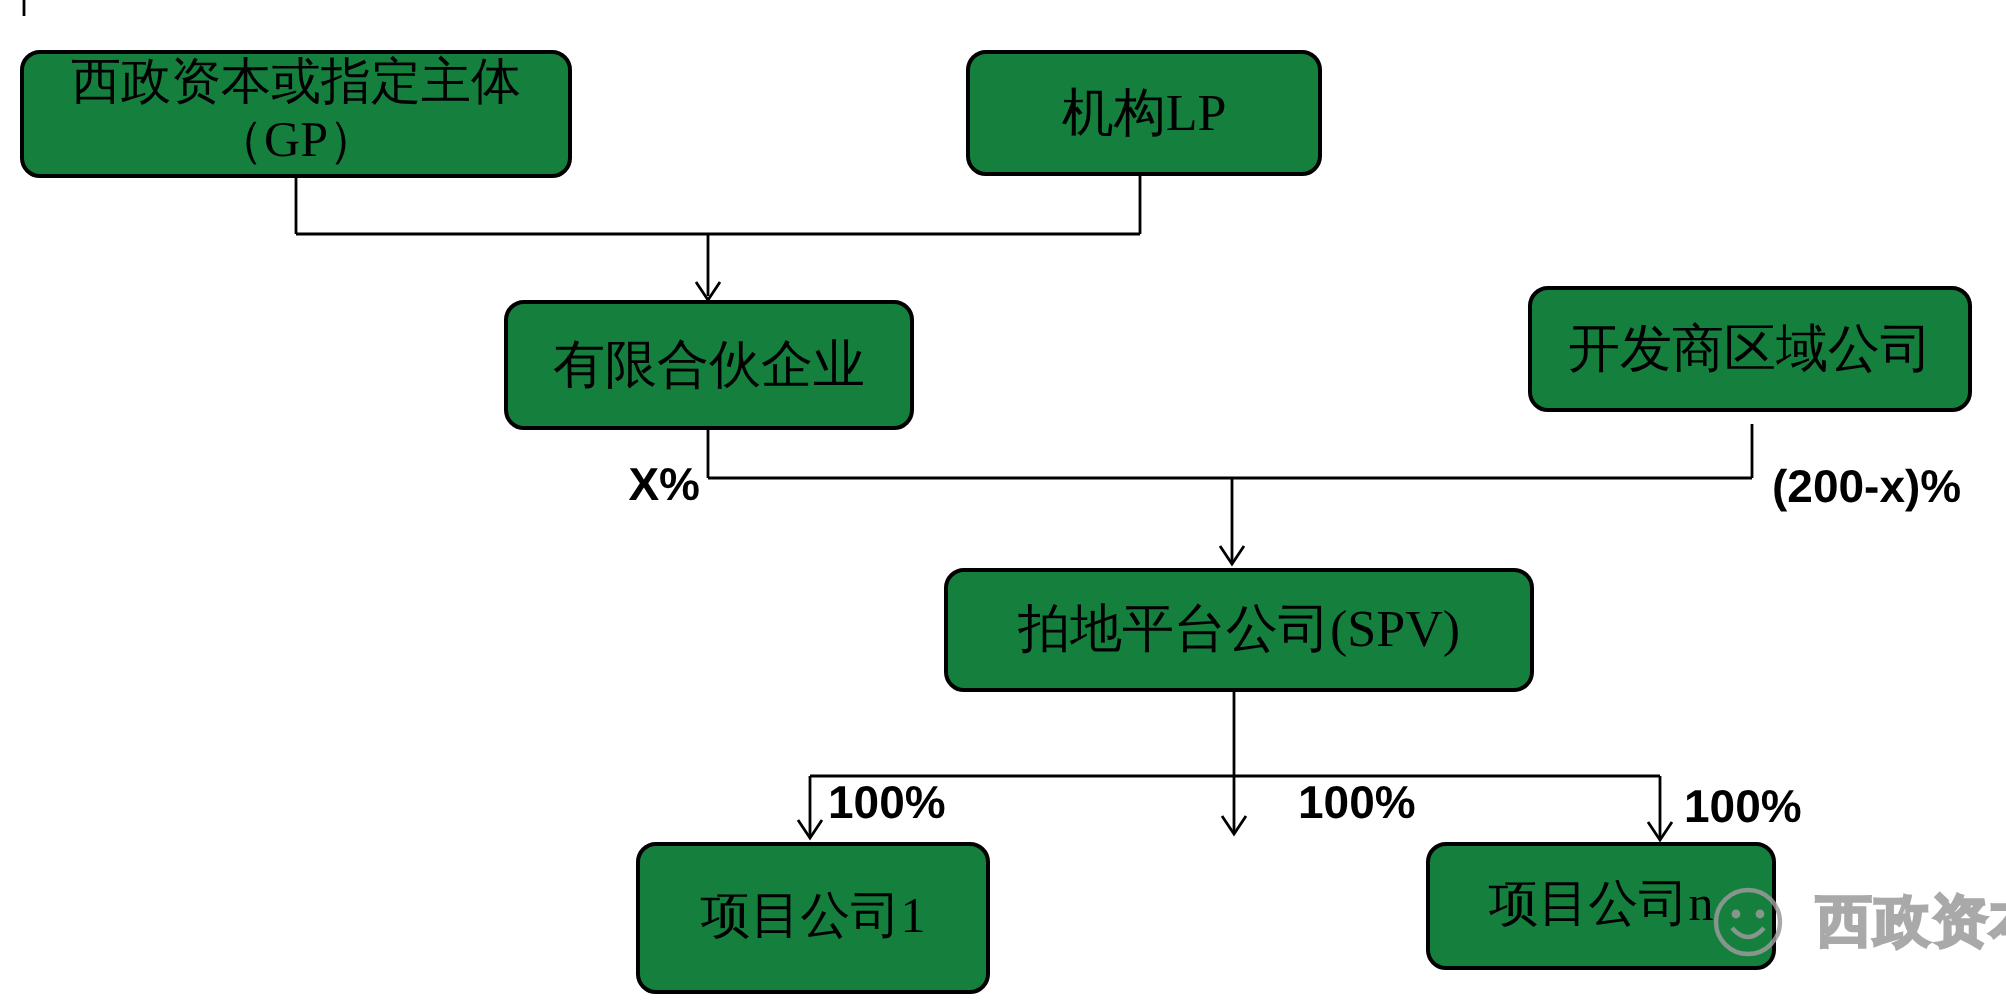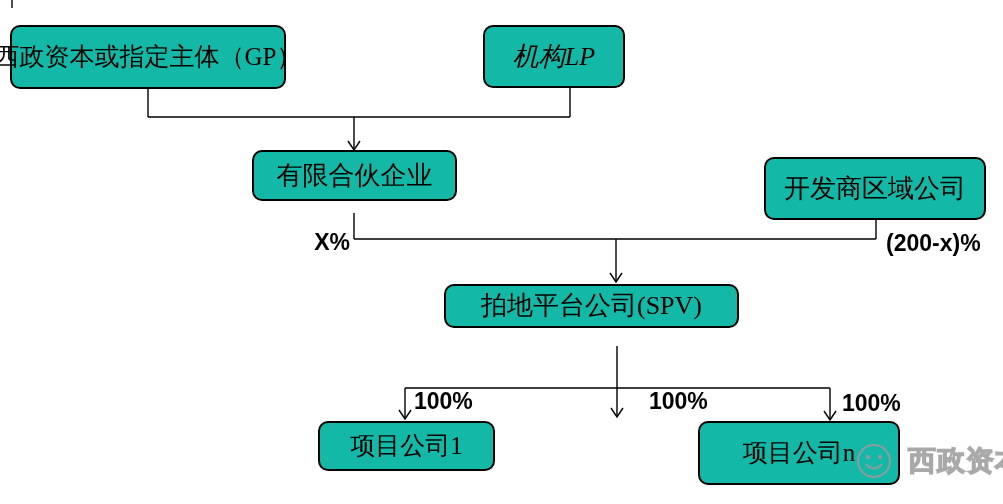--- a/index.html
+++ b/index.html
@@ -20,23 +20,23 @@
   .connectors {
     position: absolute;
     left: 0;
     top: 0;
   }
   .node {
     position: absolute;
     box-sizing: border-box;
     border: 2px solid #000000;
     border-radius: 10px;
-    background: #14b8a6;
+    background: #15803d;
     display: flex;
-    flex-direction: row;
+    flex-direction: column;
     align-items: center;
     justify-content: center;
     text-align: center;
     color: #000000;
     font-size: 26px;
     line-height: 1.15;
     white-space: nowrap;
   }
   .node.two-line {
     font-size: 25px;
@@ -89,42 +89,42 @@
     <path d="M399,410 L405,419 L411,410" stroke="#000000" stroke-width="1.4" fill="none"></path>
     <path d="M611,408 L617,417 L623,408" stroke="#000000" stroke-width="1.4" fill="none"></path>
     <path d="M824,411 L830,420 L836,411" stroke="#000000" stroke-width="1.4" fill="none"></path>
   </svg>
 
   <div class="node two-line" style="left:10px; top:25px; width:276px; height:64px;">
     <span>西政资本或指定主体</span>
     <span>（GP）</span>
   </div>
 
-  <div class="node" style="left:483px; top:25px; width:142px; height:63px;font-style:italic;">
+  <div class="node" style="left:483px; top:25px; width:178px; height:63px;">
     <span>机构LP</span>
   </div>
 
-  <div class="node" style="left:252px; top:150px; width:205px; height:51px;">
+  <div class="node" style="left:252px; top:150px; width:205px; height:65px;">
     <span>有限合伙企业</span>
   </div>
 
-  <div class="node" style="left:764px; top:157px; width:222px; height:63px;">
+  <div class="node" style="left:764px; top:143px; width:222px; height:63px;">
     <span>开发商区域公司</span>
   </div>
 
-  <div class="node" style="left:444px; top:284px; width:295px; height:44px;">
+  <div class="node" style="left:472px; top:284px; width:295px; height:62px;">
     <span>拍地平台公司(SPV)</span>
   </div>
 
-  <div class="node two-line" style="left:318px; top:421px; width:177px; height:50px;">
+  <div class="node two-line" style="left:318px; top:421px; width:177px; height:76px;">
     <span>项目公司1</span>
   </div>
 
 
-  <div class="node two-line" style="left:698px; top:421px; width:202px; height:64px;">
+  <div class="node two-line" style="left:713px; top:421px; width:175px; height:64px;">
     <span>项目公司n</span>
   </div>
 
   <div class="edge-label" style="left:300px; top:229px; width:50px; text-align:right;">X%</div>
 
   <div class="edge-label" style="left:886px; top:230px;">(200-x)%</div>
 
   <div class="edge-label" style="left:414px; top:388px;">100%</div>
 
   <div class="edge-label" style="left:649px; top:388px;">100%</div>

